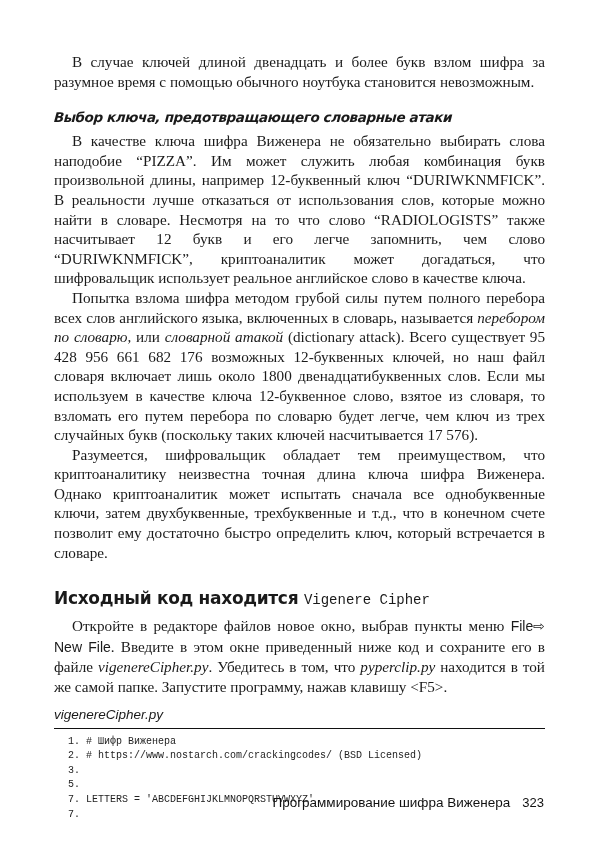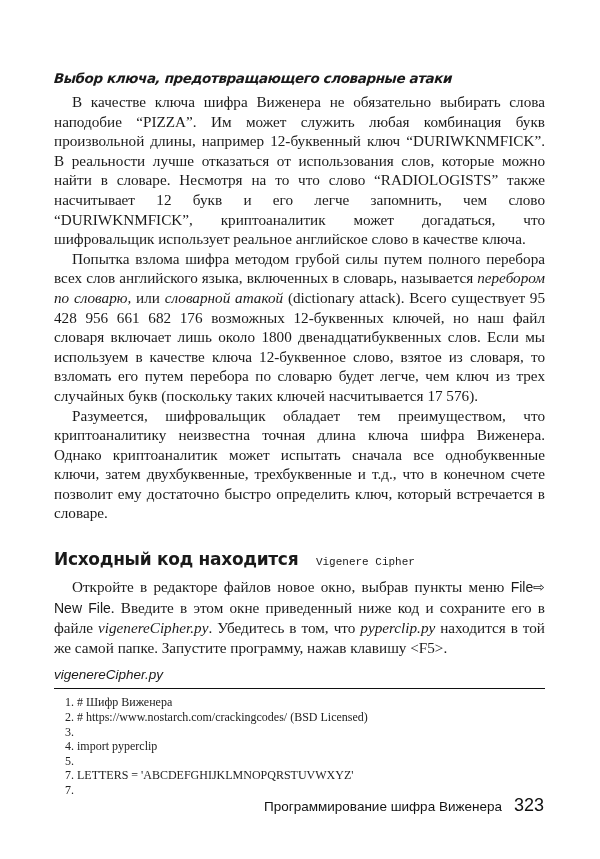--- a/index.html
+++ b/index.html
@@ -14,63 +14,63 @@
     .subhead {
       font-family: "DejaVu Sans", sans-serif;
       font-weight: bold; font-style: italic;
       font-size: 13.5px; margin: 18px 0 6px 0; letter-spacing: -0.4px;
       transform: skewX(-4deg); transform-origin: left;
     }
     .h2 {
       font-family: "DejaVu Sans", sans-serif; font-weight: bold;
       font-size: 17px; margin: 26px 0 8px 0; letter-spacing: -0.3px;
     }
-    .h2 .mono { font-family: "Liberation Mono", "DejaVu Sans Mono", monospace; font-weight: normal; font-size: 11px; letter-spacing: 0; margin-left: 12px; }
+    .h2 .mono { font-family: "Liberation Mono", "DejaVu Sans Mono", monospace; font-weight: normal; font-size: 14px; letter-spacing: 0; }
     .ital { font-style: italic; }
     .sans { font-family: "Liberation Sans", "DejaVu Sans", sans-serif; font-size: 14px; }
     .filename {
       font-family: "Liberation Sans", "DejaVu Sans", sans-serif; font-style: italic;
       font-size: 13.5px; margin: 10px 0 6px 0;
     }
     .code-rule { border-top: 1.5px solid #111; width: 491px; margin-top: 6px; }
     .code { margin: 6px 0 0 8px; padding: 0; list-style: none; }
     .code li {
-      font-family: Liberation Serif, serif;
-      font-size: 12px; line-height: 14.6px; white-space: pre; color: #222;
+      font-family: Liberation Mono, monospace;
+      font-size: 10px; line-height: 14.6px; white-space: pre; color: #222;
     }
     .footer {
       position: absolute; top: 795px; right: 56px;
       font-family: "Liberation Sans", "DejaVu Sans", sans-serif; font-size: 13.5px; color: #111;
     }
-    .footer .pnum { margin-left: 12px; font-size: 18px; }
+    .footer .pnum { margin-left: 12px; font-size: 13px; }
   </style>
 </head>
 <body>
 
 <div class="page">
+  <p class="p">В случае ключей длиной двенадцать и более букв взлом шифра за разумное время с помощью обычного ноутбука становится невозможным.</p>
 
   <div class="subhead">Выбор ключа, предотвращающего словарные атаки</div>
 
   <p class="p">В качестве ключа шифра Виженера не обязательно выбирать слова наподобие “PIZZA”. Им может служить любая комбинация букв произвольной длины, например 12-буквенный ключ “DURIWKNMFICK”. В реальности лучше отказаться от использования слов, которые можно найти в словаре. Несмотря на то что слово “RADIOLOGISTS” также насчитывает 12 букв и его легче запомнить, чем слово “DURIWKNMFICK”, криптоаналитик может догадаться, что шифровальщик использует реальное английское слово в качестве ключа.</p>
 
   <p class="p"><span>Попытка взлома шифра методом грубой силы путем полного перебора всех слов английского языка, включенных в словарь, называется </span><span class="ital">перебором по словарю,</span><span> или </span><span class="ital">словарной атакой</span><span> (dictionary attack). Всего существует 95 428 956 661 682 176 возможных 12-буквенных ключей, но наш файл словаря включает лишь около 1800 двенадцатибуквенных слов. Если мы используем в качестве ключа 12-буквенное слово, взятое из словаря, то взломать его путем перебора по словарю будет легче, чем ключ из трех случайных букв (поскольку таких ключей насчитывается 17 576).</span></p>
 
   <p class="p">Разумеется, шифровальщик обладает тем преимуществом, что криптоаналитику неизвестна точная длина ключа шифра Виженера. Однако криптоаналитик может испытать сначала все однобуквенные ключи, затем двухбуквенные, трехбуквенные и т.д., что в конечном счете позволит ему достаточно быстро определить ключ, который встречается в словаре.</p>
 
   <div class="h2"><span>Исходный код находится </span><span class="mono">Vigenere Cipher</span></div>
 
   <p class="p"><span>Откройте в редакторе файлов новое окно, выбрав пункты меню </span><span class="sans">File⇨ New File</span><span>. Введите в этом окне приведенный ниже код и сохраните его в файле </span><span class="ital">vigenereCipher.py</span><span>. Убедитесь в том, что </span><span class="ital">pyperclip.py</span><span> находится в той же самой папке. Запустите программу, нажав клавишу &lt;F5&gt;.</span></p>
 
   <div class="filename">vigenereCipher.py</div>
   <div class="code-rule"></div>
   <ul class="code">
     <li> 1. # Шифр Виженера</li>
     <li> 2. # https://www.nostarch.com/crackingcodes/ (BSD Licensed)</li>
     <li> 3.</li>
-    <li> 4. import pyperclip</li>
     <li> 5.</li>
     <li> 7. LETTERS = 'ABCDEFGHIJKLMNOPQRSTUVWXYZ'</li>
     <li> 7.</li>
   </ul>
 </div>
 
 <div class="footer">
   <span>Программирование шифра Виженера</span><span class="pnum">323</span>
 </div>
 

